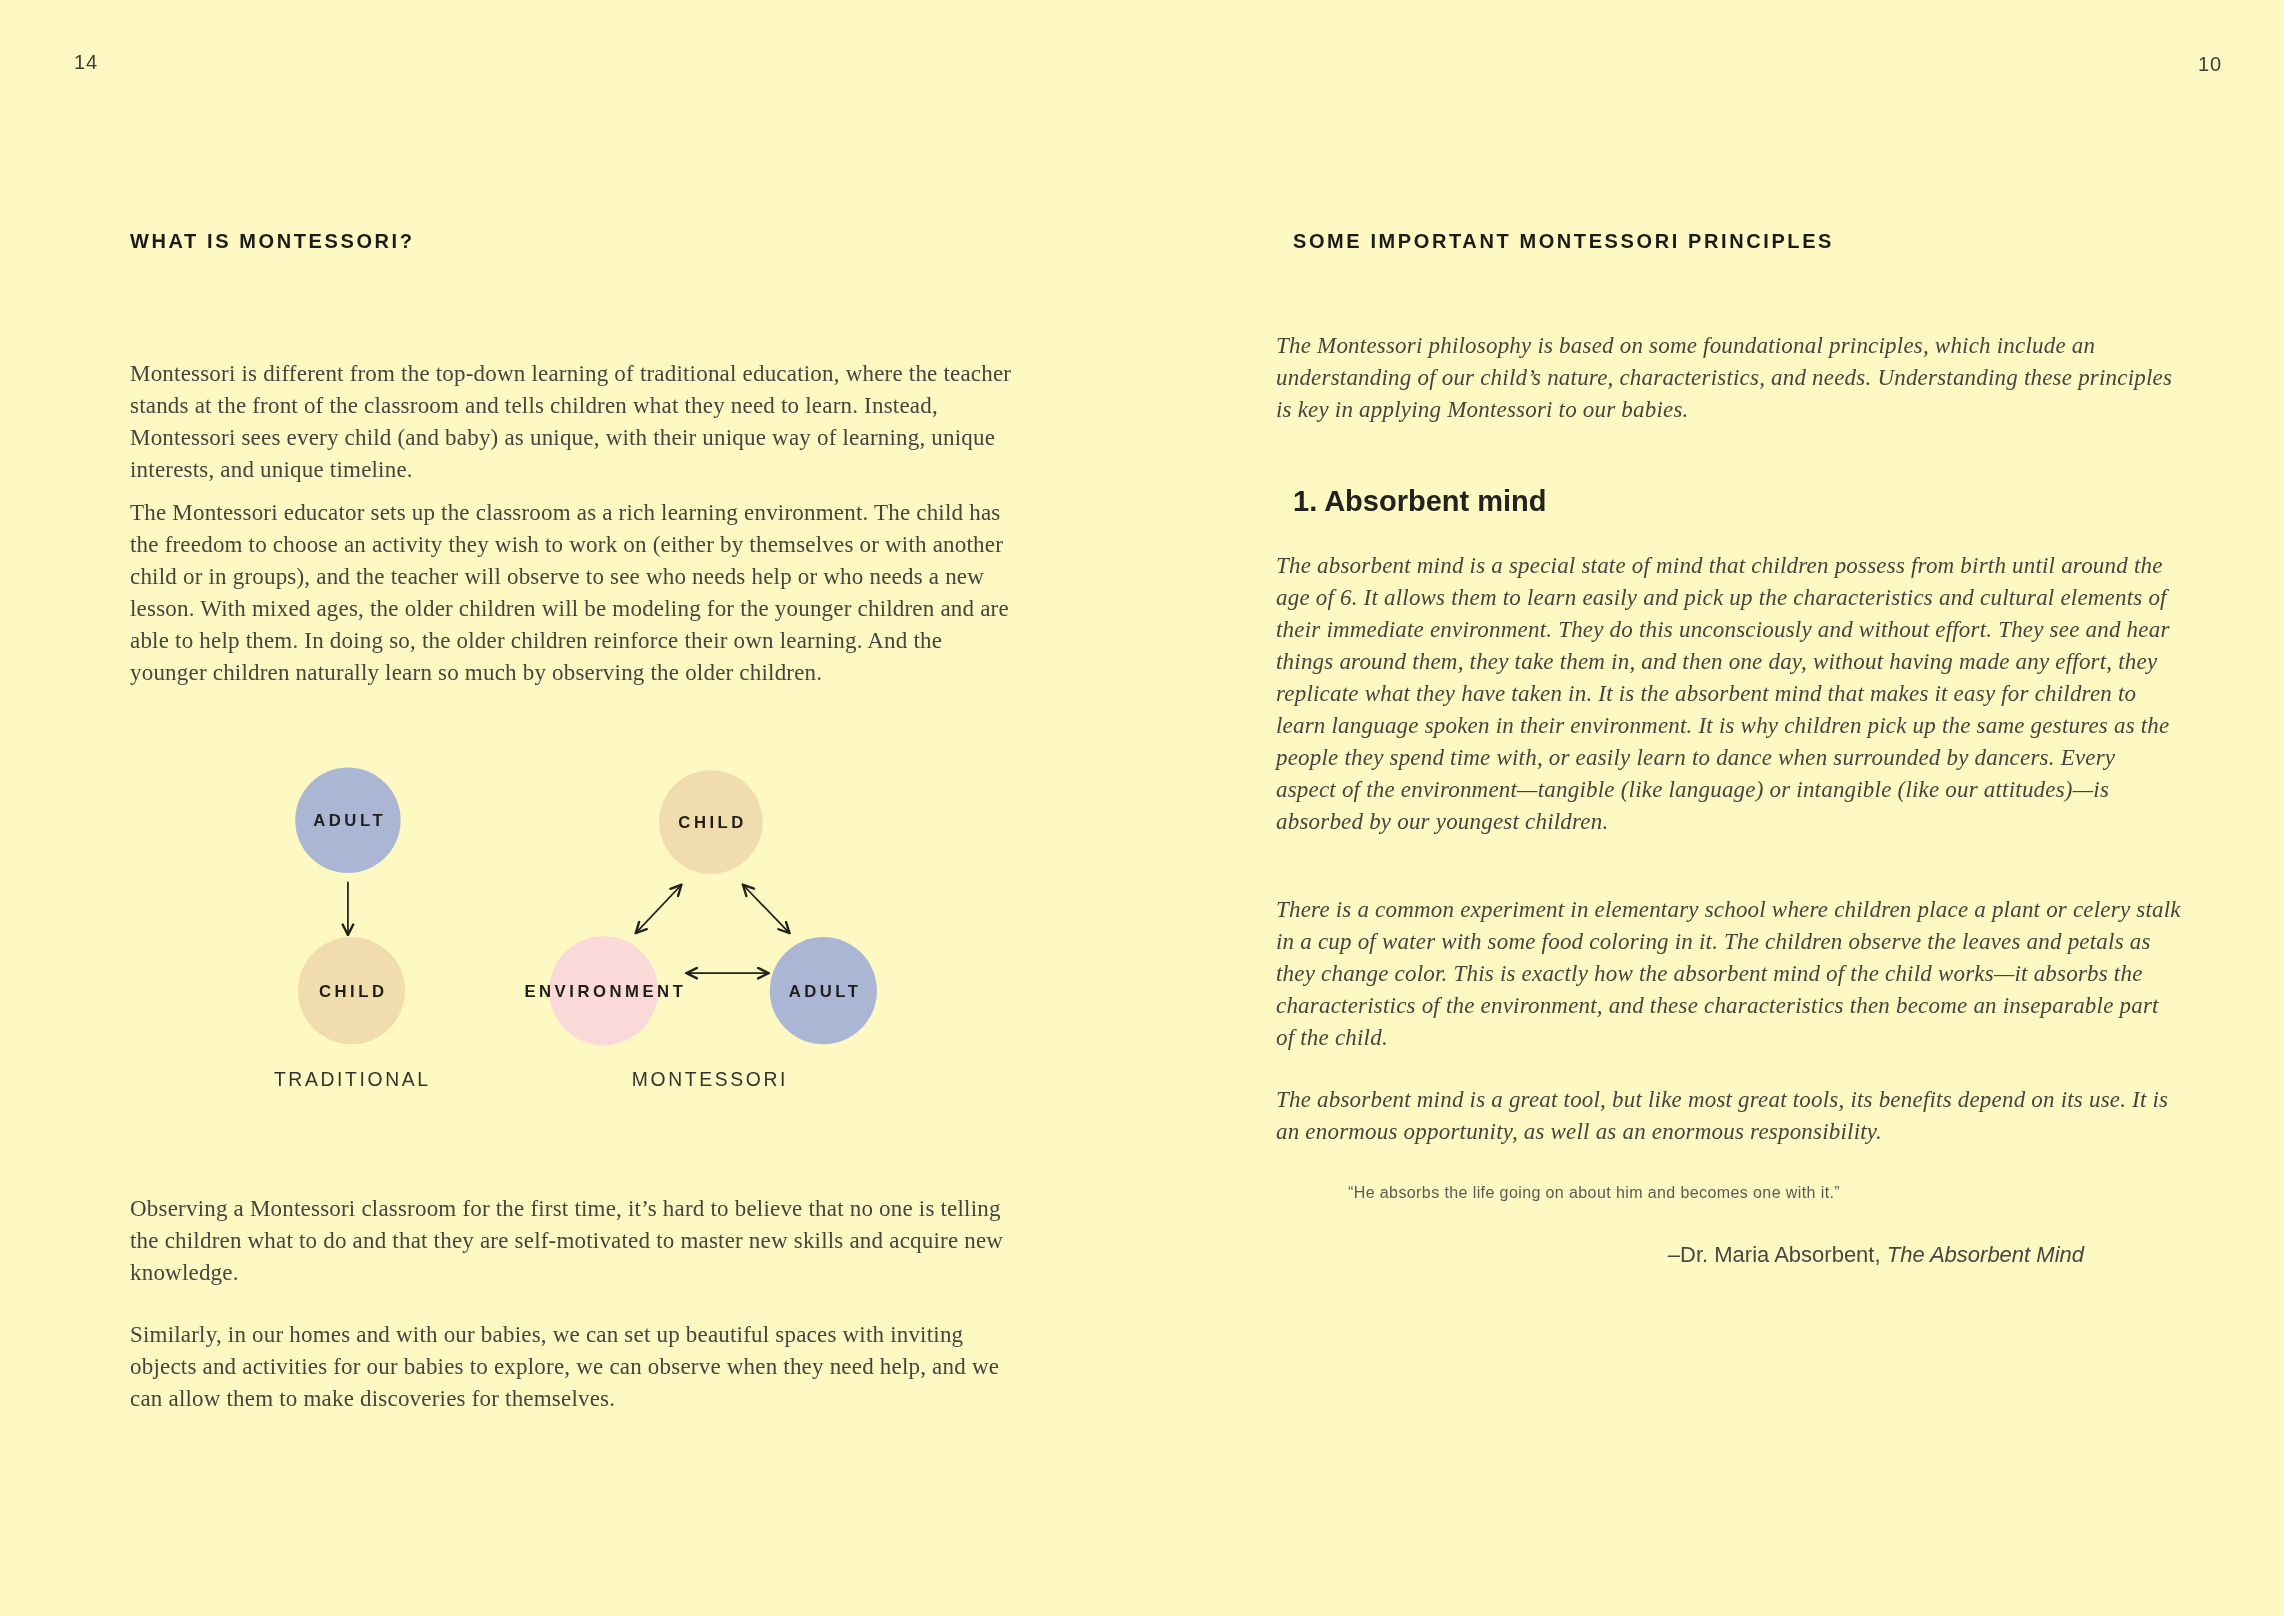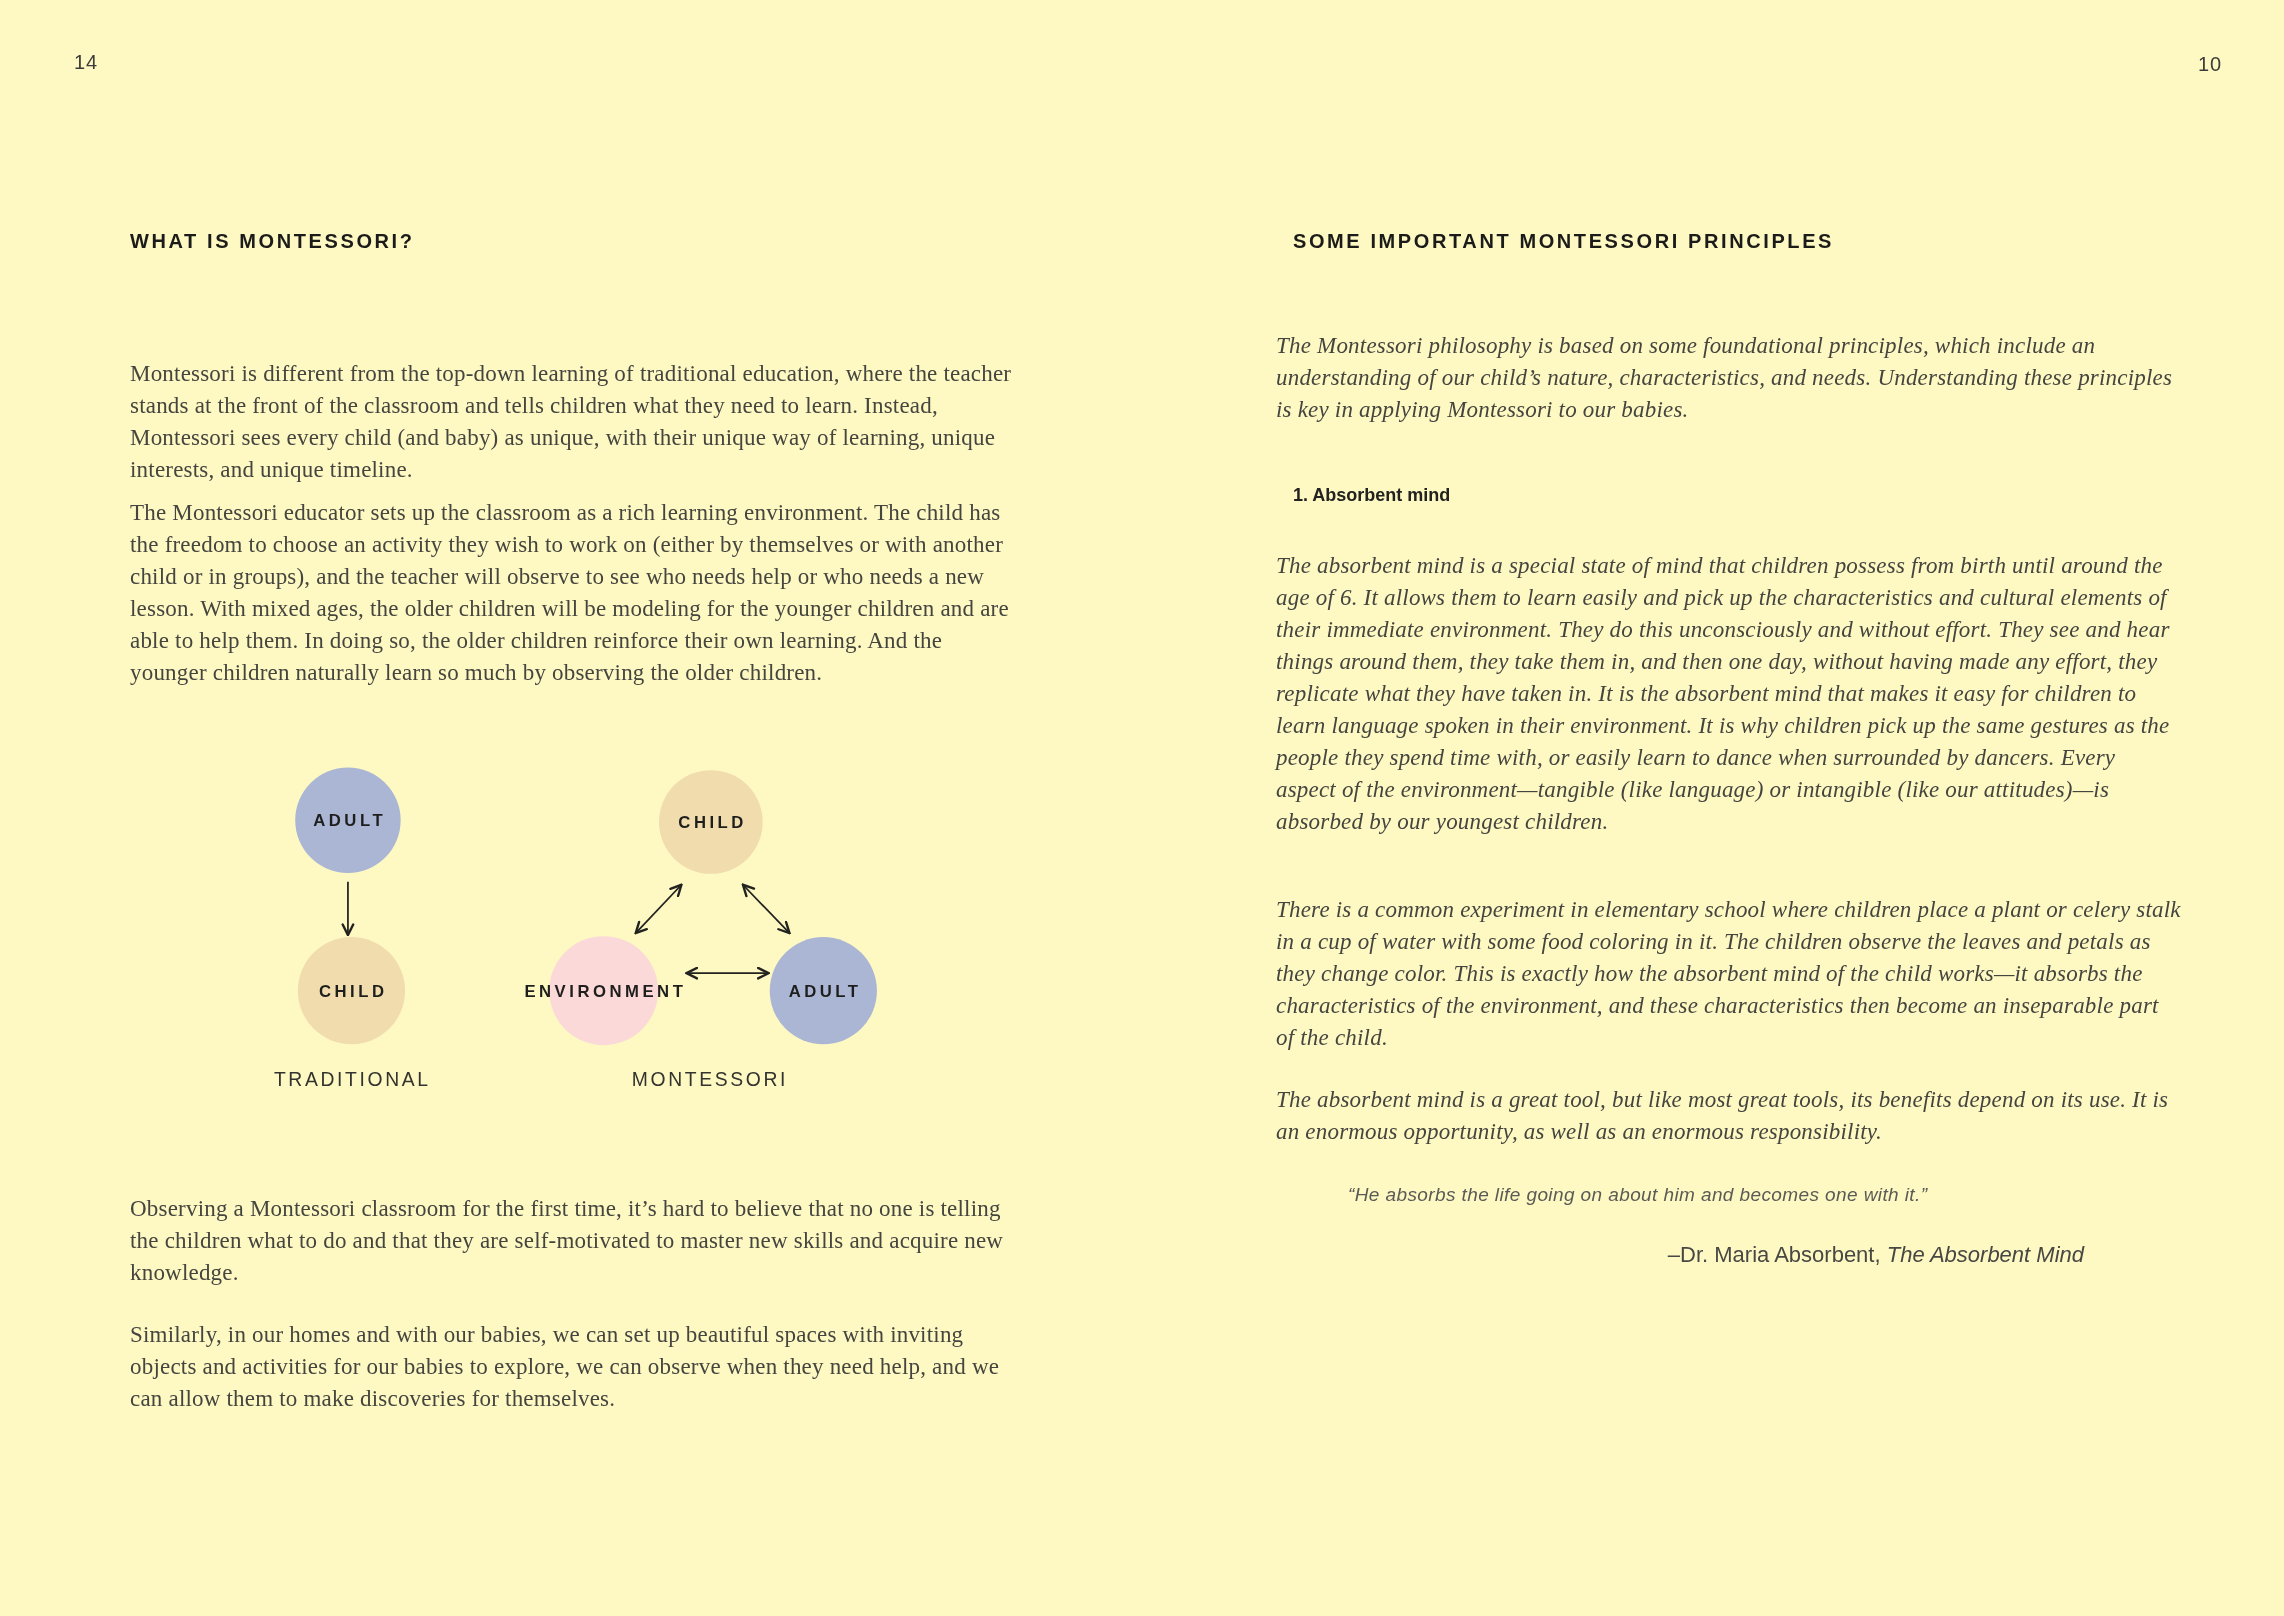--- a/index.html
+++ b/index.html
@@ -47,21 +47,21 @@
   }
   .col-left  { left: 130px;  width: 887px; margin-top: 28px; }
   .col-right { left: 1276px; width: 905px; font-style: italic; }
 
   .sub-heading {
     position: absolute;
     left: 1293px;
     top: 485px;
     font-family: "Liberation Sans", sans-serif;
     font-weight: bold;
-    font-size: 18px;
+    font-size: 29px;
     color: #222220;
   }
 
   #diagram {
     position: absolute;
     left: 246px;
     top: 748px;
   }
   .circle-label {
     font-family: "Liberation Sans", sans-serif;
@@ -79,24 +79,23 @@
     fill: #33332f;
     text-anchor: middle;
   }
 
   .quote-line {
     position: absolute;
     left: 1348px;
     top: 1184px;
     width: 843px;
     font-family: "Liberation Sans", sans-serif;
-    font-size: 19px;
+    font-size: 16px;
     letter-spacing: 0.4px;
     color: #5a5a56;
-    font-style: italic;
   }
   .quote-attribution {
     position: absolute;
     left: 1293px;
     top: 1242px;
     width: 791px;
     text-align: right;
     font-family: "Liberation Sans", sans-serif;
     font-size: 22px;
     color: #474743;

